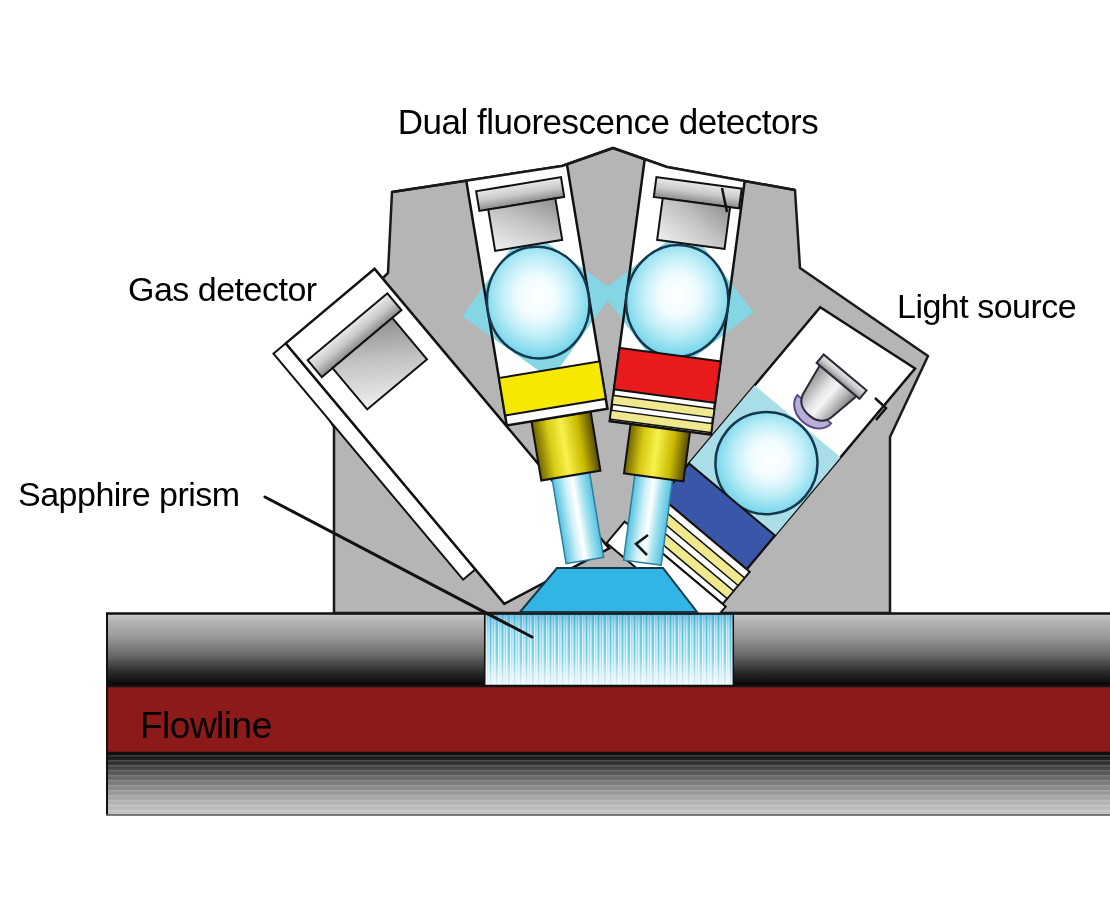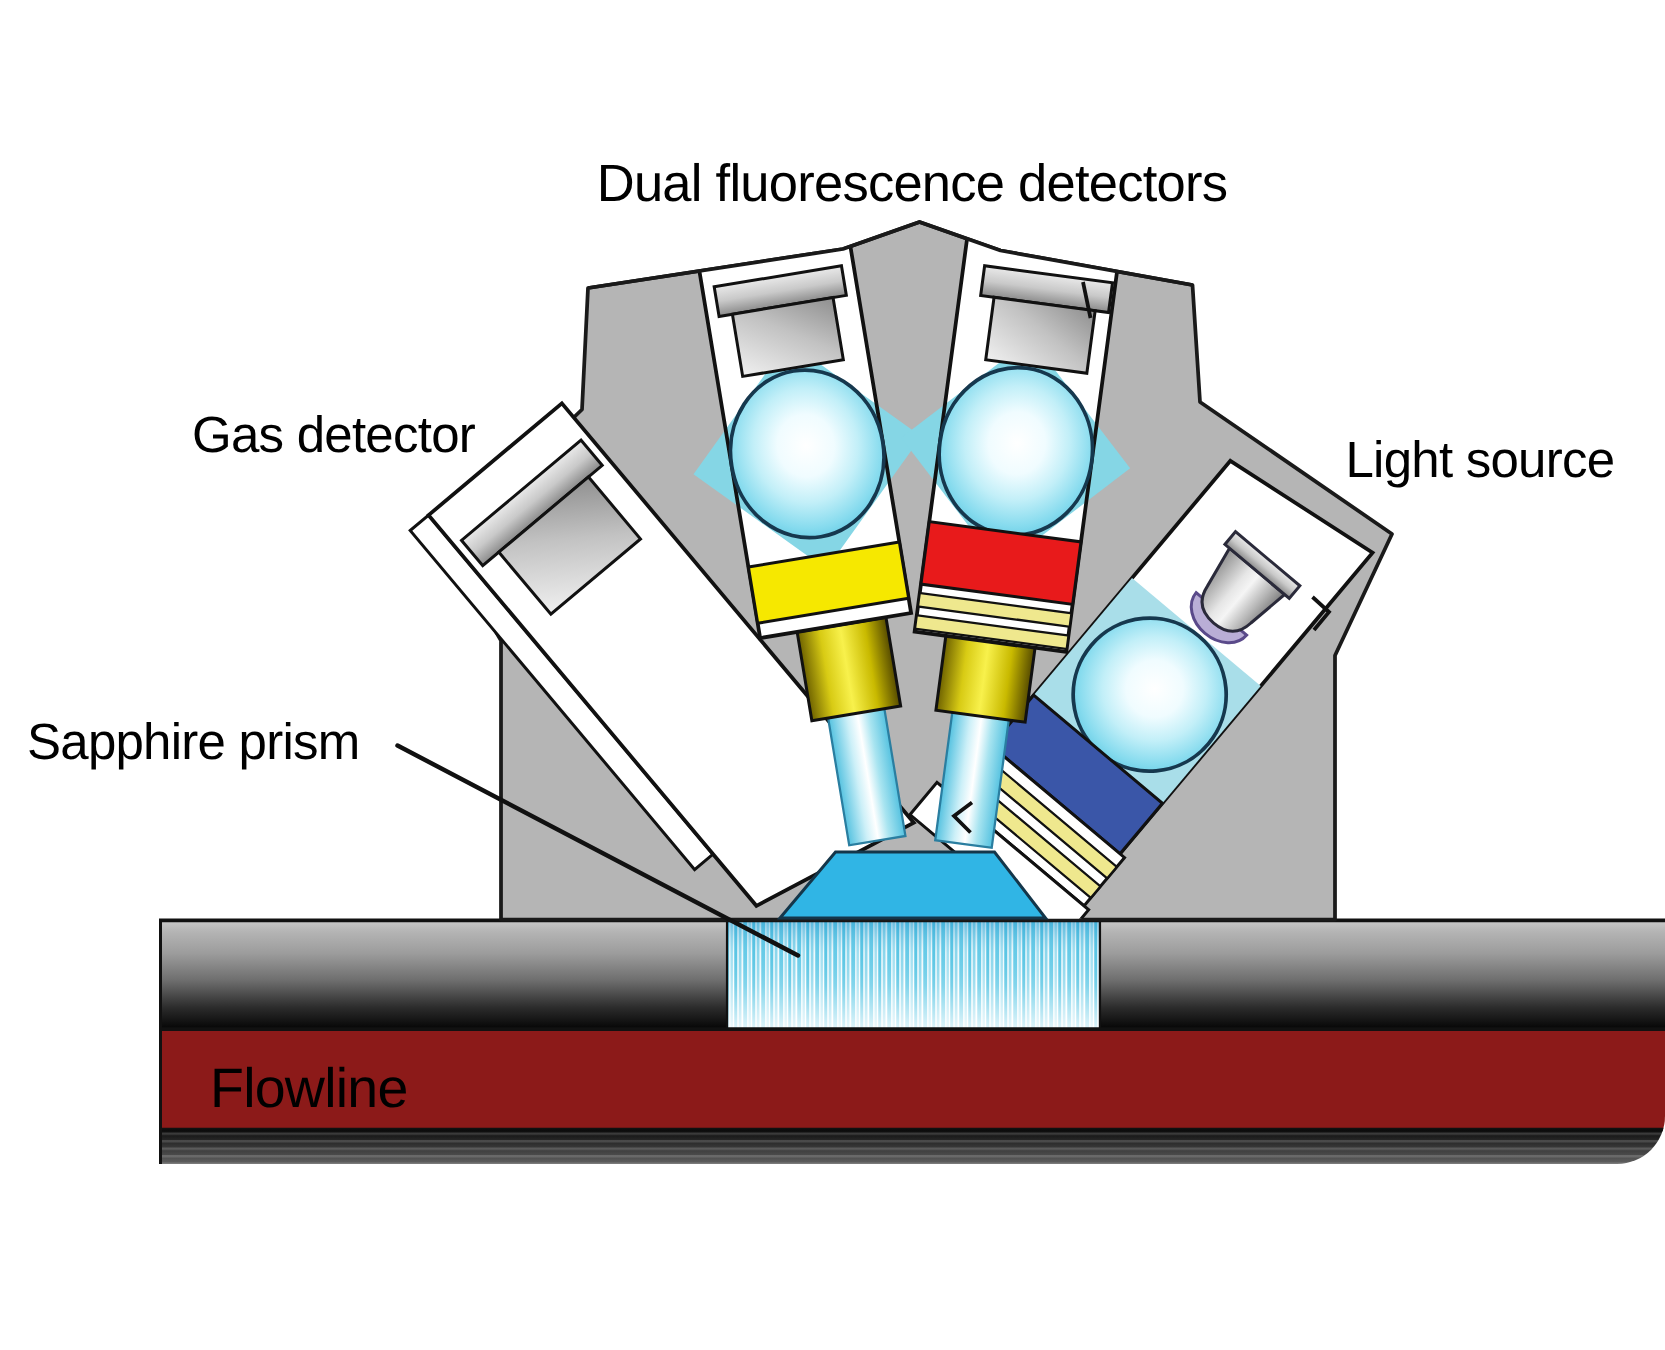--- a/index.html
+++ b/index.html
@@ -1,16 +1,16 @@
 <!DOCTYPE html>
 <html><head>
 <meta charset="utf-8">
 <style>
   html,body{margin:0;padding:0;background:#fff;}
-  .canvas{position:relative;width:1110px;height:776px;background:#fff;overflow:hidden;border-radius:32px;}
+  .canvas{position:relative;width:1110px;height:900px;background:#fff;overflow:hidden;}
   text{font-family:"Liberation Sans","DejaVu Sans",sans-serif;fill:#000;}
   .lbl{font-size:34px;letter-spacing:-0.5px;}
   .title{font-size:35px;letter-spacing:-0.5px;}
   .flow{font-size:37px;letter-spacing:-0.5px;}
 </style>
 </head>
 <body>
 
 <div class="canvas">
 <svg width="1110" height="900" viewBox="0 0 1110 900">

